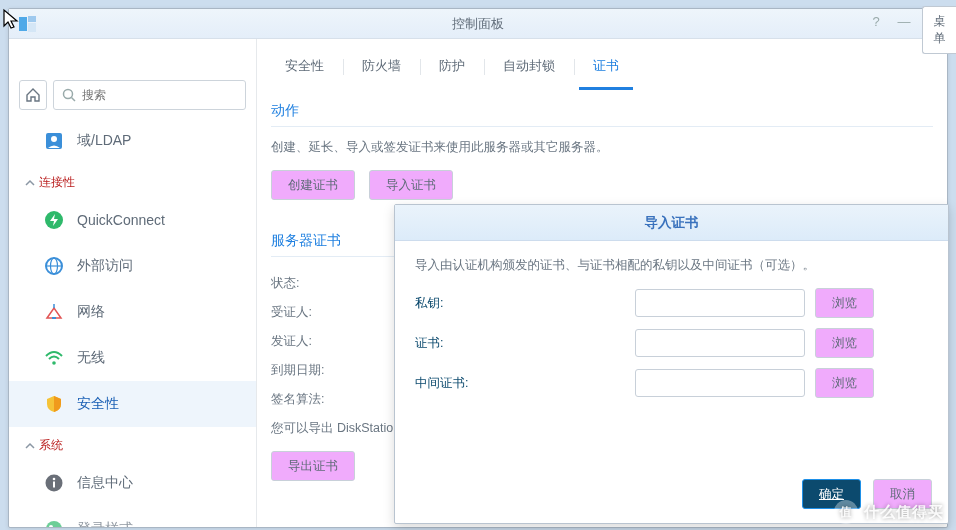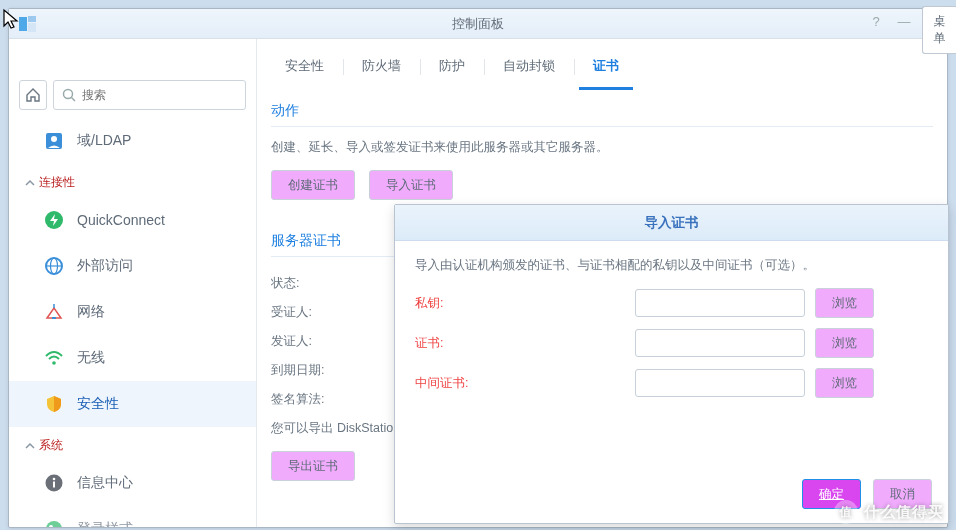--- a/index.html
+++ b/index.html
@@ -18,34 +18,34 @@
   .search-box input { border:none; outline:none; flex:1; font-size:12px; color:#666; background:transparent; }
   .side-item { display:flex; align-items:center; gap:12px; padding:12px 34px; color:#5f6b78; cursor:pointer; font-size:14px; }
   .side-item .ic { width:22px; height:22px; display:flex; align-items:center; justify-content:center; }
   .side-item.active { background:#eef5fc; color:#1a5fb4; }
   .side-head { display:flex; align-items:center; gap:0; padding:10px 16px 6px; color:#b91c1c; font-size:12px; cursor:pointer; }
   .side-head .chev { width:14px; color:#8b97a4; }
   .content { flex:1; overflow:auto; padding: 0 14px 14px 14px; position:relative; }
   .tabs { display:flex; gap: 10px; padding: 8px 0 0; }
   .tab { padding:10px 14px 12px; color:#5f6b78; font-size:13px; cursor:pointer; position:relative; }
   .tab.sep::after { content:""; position:absolute; right:-6px; top:12px; height:16px; border-right:1px solid #e2e6ea; }
-  .tab.active { color:#2080e0; border-bottom:3px solid #2080e0;font-weight:bold; }
+  .tab.active { color:#2080e0; border-bottom:3px solid #2080e0; }
   .section-title { color:#2080e0; font-size:14px; padding:12px 0 6px; border-bottom:1px solid #e3ecf5; margin-bottom:12px; }
   .desc { color:#6a7682; font-size:12.5px; margin-bottom:14px; }
   .btn { display:inline-flex; align-items:center; height:30px; padding:0 16px; border:1px solid #c8d0d9; border-radius:3px; background:#f0abfc; color:#5f6b78; font-size:12.5px; cursor:pointer; }
-  .btn.primary { background:#d946ef; border-color:#1e90e8; color:#fff;text-decoration:underline; }
+  .btn.primary { background:#0c4a6e; border-color:#1e90e8; color:#fff;text-decoration:underline; }
   .btn-row { display:flex; gap:14px; margin-bottom:20px; }
   .field-row { display:flex; align-items:center; padding:6px 0; font-size:12.5px; }
   .field-row .lab { width:80px; color:#6a7682; }
   .modal { position:absolute; left:394px; top:204px; width:555px; height:320px; background:#fff; border:1px solid #b9c4d0; border-radius:2px; box-shadow:0 4px 12px rgba(0,0,0,.15); display:flex; flex-direction:column; }
   .modal .mtitle { height:36px; background:linear-gradient(#eaf3fb,#dcebf9); border-bottom:1px solid #cddced; display:flex; align-items:center; justify-content:center; color:#3a72bd; font-size:13.5px; font-weight:600; }
   .modal .mbody { flex:1; padding:16px 20px; font-size:12.5px; }
   .modal .mdesc { color:#6a7682; margin-bottom:14px; }
   .modal .frow { display:flex; align-items:center; margin-bottom:10px; gap:10px; }
-  .modal .frow .flab { width:210px; color:#ef4444; }
+  .modal .frow .flab { width:210px; color:#0c4a6e; }
   .modal .frow input[type=text] { width:170px; height:28px; border:1px solid #c8d0d9; border-radius:3px; padding:0 6px; font-size:12px; }
   .modal .mfoot { padding:10px 16px 14px; display:flex; justify-content:flex-end; gap:12px; }
   .desk-tab { position:absolute; right:0; top:6px; width:34px; background:#fff; border:1px solid #c0c9d3; border-right:none; border-radius:3px 0 0 3px; padding:6px 4px; text-align:center; font-size:12px; color:#5f6b78; line-height:1.4; }
   .watermark { position:absolute; right:12px; bottom:6px; font-size:15px; color:rgba(255,255,255,.9); display:flex; align-items:center; gap:6px; text-shadow:0 0 4px rgba(0,0,0,.4); pointer-events:none; font-weight:600; letter-spacing:1px; }
   .watermark .circ { width:24px; height:24px; border-radius:50%; background:rgba(255,255,255,.35); display:flex; align-items:center; justify-content:center; font-size:12px; }
   .cursor { position:absolute; left:2px; top:8px; pointer-events:none; }
   svg { display:block; }
 </style>
 </head>
 <body>

